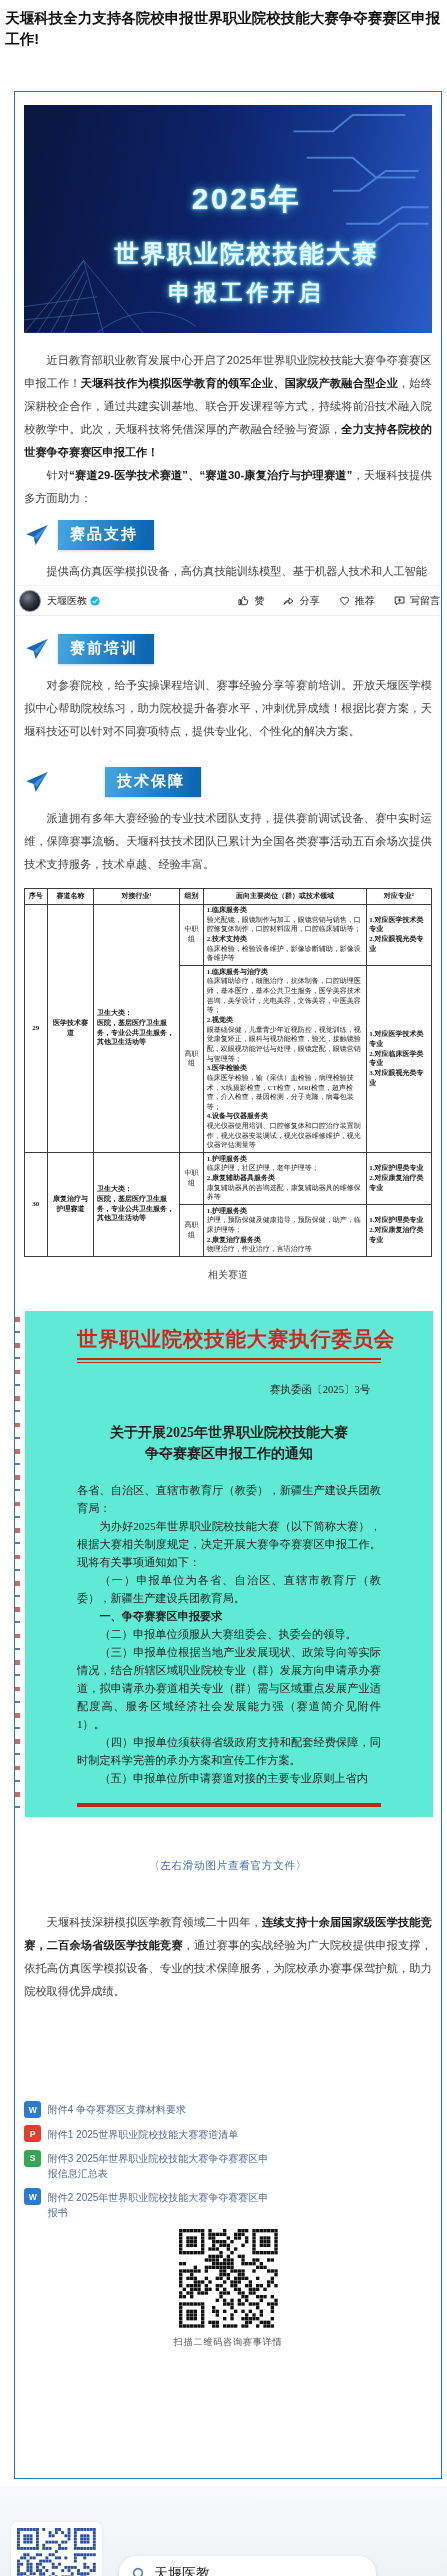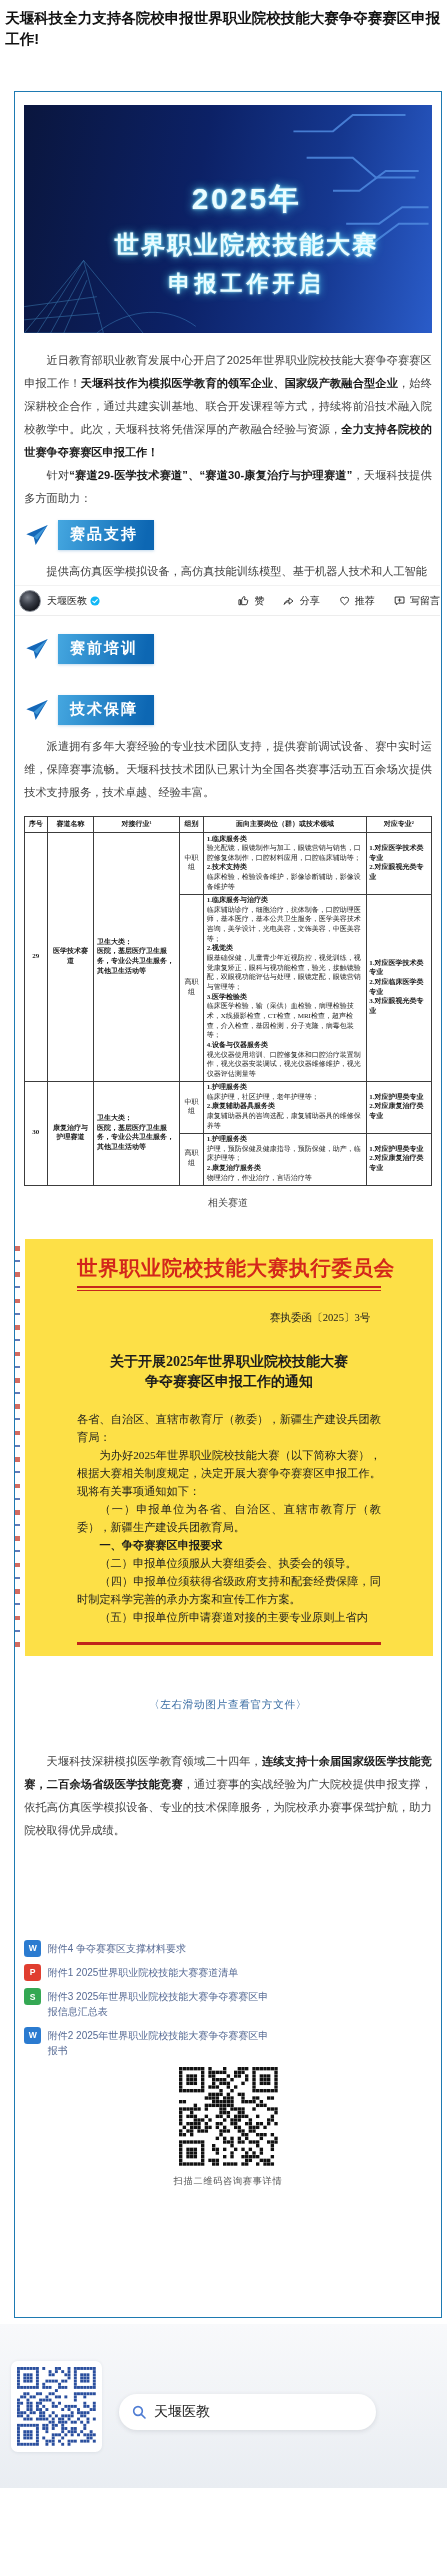--- a/index.html
+++ b/index.html
@@ -5,21 +5,21 @@
   html,body{margin:0;padding:0;background:#fff;}
   .page{position:relative;width:448px;background:#fff;font-family:"Liberation Sans","DejaVu Sans",sans-serif;overflow:hidden;}
   .page-title{padding:8px 6.6px 0 5.3px;font-size:14.5px;line-height:20.5px;font-weight:700;color:#121212;}
   
   .frame{box-sizing:border-box;margin:42px 0 0 14px;width:428px;border:1.3px solid #1e7ab2;padding:0 9.2px 129px 9.2px;background:#fff;}
   
   .banner{position:relative;margin-top:13.2px;height:228px;overflow:hidden;
     background:linear-gradient(100deg,#0a163e 0%,#0c2166 42%,#15378f 72%,#2a5cc9 100%);}
   .banner .glowwrap{position:relative;z-index:2;padding-top:74px;text-align:center;color:#eafcff;font-weight:700;padding-left:37px;}
   .bl1{font-size:30px;letter-spacing:2.6px;text-shadow:0 0 9.2px #55e0ff,0 0 2.6px #bdf6ff;}
-  .bl2{font-size:24.4px;margin-top:9px;letter-spacing:2px;text-shadow:0 0 8.6px #55e0ff,0 0 2.6px #bdf6ff;}
+  .bl2{font-size:24.4px;margin-top:18px;letter-spacing:2px;text-shadow:0 0 8.6px #55e0ff,0 0 2.6px #bdf6ff;}
   .bl3{font-size:22px;margin-top:8px;letter-spacing:4px;text-shadow:0 0 8px #55e0ff,0 0 2.6px #bdf6ff;}
   .banner svg.deco{position:absolute;z-index:1;}
   
   .para{margin:0;font-size:11.2px;line-height:23px;color:#404040;text-align:justify;text-indent:2em;}
   .para .b,.b{font-weight:700;color:#1a1a1a;text-align:center;}
   .p1{margin-top:16px;}
   .p2{margin-top:0;}
   .sec-body{margin-top:8.6px;}
   .oneline{height:23px;overflow:hidden;}
   .spacer-bar{height:50px;}
@@ -45,21 +45,21 @@
   .tracks th,.tracks td{border:0.7px solid #3c3c3c;padding:1.3px 2.6px;vertical-align:middle;}
   .tracks th{font-weight:700;text-align:center;padding:2.6px 1.3px;}
   .tc{text-align:center;font-weight:700;}
   .tl{text-align:left;}
   .tb{font-weight:700;}
   .tbl-caption{margin-top:10.6px;text-align:center;font-size:10px;color:#4a4a4a;}
   
   .doc-wrap{position:relative;margin:29px -9.2px 0;}
   .doc-sliver{position:absolute;left:0;top:6.6px;bottom:6.6px;width:4.6px;opacity:.75;
     background:repeating-linear-gradient(180deg,#c23a2b 0 4.6px,transparent 4.6px 14px,#2b4fa0 14px 16px,transparent 16px 26.4px);}
-  .doc-card{width:408px;margin-left:10px;background:#fde047;padding:0 52px 10.6px;box-sizing:border-box;
+  .doc-card{width:408px;margin-left:10px;background:#5eead4;padding:0 52px 10.6px;box-sizing:border-box;
     font-family:"Liberation Serif","DejaVu Serif",serif;color:#1d1d1d;}
   .doc-head{margin:0;padding-top:14.5px;text-align:center;font-size:20.5px;font-weight:700;color:#d3261b;letter-spacing:0.7px;white-space:nowrap;}
   .dline{height:2px;border-top:2.6px solid #c6271c;border-bottom:0.7px solid #c6271c;margin-top:4.6px;}
   .doc-meta{margin-top:20px;text-align:right;padding-right:10.6px;font-size:10.6px;}
   .doc-title{margin-top:26.4px;text-align:center;font-size:14px;font-weight:700;line-height:20.5px;}
   .doc-body{margin-top:17px;}
   .doc-body p{margin:0;font-size:11.2px;line-height:18px;text-align:justify;}
   .ind{text-indent:2em;}
   .doc-redline{height:3.3px;background:#c0251a;margin-top:16px;}
   .carousel-hint{margin-top:42px;text-align:center;font-size:10.6px;color:#3a6da3;letter-spacing:0.7px;}
@@ -149,22 +149,23 @@
 
     <div class="spacer-bar"></div>
 
     <div class="badge-row" style="margin-top:0;">
       <svg class="plane" viewBox="0 0 36 36">
         <path d="M2 17 L34 3 L16 33 L13 21 Z" fill="#1467b8"></path>
         <path d="M13 21 L34 3 L18 25 Z" fill="#3f97d8"></path>
       </svg>
       <div class="badge">赛前培训</div>
     </div>
-
-    <div class="badge-row" style="margin-top:28px;">
+    <p class="para sec-body"><span>对参赛院校，给予实操课程培训、赛事经验分享等赛前培训。开放天堰医学模拟中心帮助院校练习，助力院校提升备赛水平，冲刺优异成绩！根据比赛方案，天堰科技还可以针对不同赛项特点，提供专业化、个性化的解决方案。</span></p>
+
+    <div class="badge-row" style="margin-top:22px;gap:47px;">
       <svg class="plane" viewBox="0 0 36 36">
         <path d="M2 17 L34 3 L16 33 L13 21 Z" fill="#1467b8"></path>
         <path d="M13 21 L34 3 L18 25 Z" fill="#3f97d8"></path>
       </svg>
       <div class="badge">技术保障</div>
     </div>
     <p class="para sec-body"><span>派遣拥有多年大赛经验的专业技术团队支持，提供赛前调试设备、赛中实时运维，保障赛事流畅。天堰科技技术团队已累计为全国各类赛事活动五百余场次提供技术支持服务，技术卓越、经验丰富。</span></p>
 
     <table class="tracks">
       <colgroup>
@@ -227,20 +228,21 @@
         <div class="doc-title">
           <div>关于开展2025年世界职业院校技能大赛</div>
           <div>争夺赛赛区申报工作的通知</div>
         </div>
         <div class="doc-body">
           <p>各省、自治区、直辖市教育厅（教委），新疆生产建设兵团教育局：</p>
           <p class="ind">为办好2025年世界职业院校技能大赛（以下简称大赛），根据大赛相关制度规定，决定开展大赛争夺赛赛区申报工作。现将有关事项通知如下：</p>
           <p class="ind">（一）申报单位为各省、自治区、直辖市教育厅（教委），新疆生产建设兵团教育局。</p>
           <p class="ind" style="font-weight:700">一、争夺赛赛区申报要求</p>
           <p class="ind">（二）申报单位须服从大赛组委会、执委会的领导。</p>
+          <p class="ind">（三）申报单位根据当地产业发展现状、政策导向等实际情况，结合所辖区域职业院校专业（群）发展方向申请承办赛道，拟申请承办赛道相关专业（群）需与区域重点发展产业适配度高、服务区域经济社会发展能力强（赛道简介见附件1）。</p>
           <p class="ind">（四）申报单位须获得省级政府支持和配套经费保障，同时制定科学完善的承办方案和宣传工作方案。</p>
           <p class="ind">（五）申报单位所申请赛道对接的主要专业原则上省内</p>
         </div>
         <div class="doc-redline"></div>
       </div>
     </div>
 
     <div class="carousel-hint">〈左右滑动图片查看官方文件〉</div>
 
     <p class="para closing"><span>天堰科技深耕模拟医学教育领域二十四年，</span><span class="b">连续支持十余届国家级医学技能竞赛，二百余场省级医学技能竞赛</span><span>，通过赛事的实战经验为广大院校提供申报支撑，依托高仿真医学模拟设备、专业的技术保障服务，为院校承办赛事保驾护航，助力院校取得优异成绩。</span></p>

